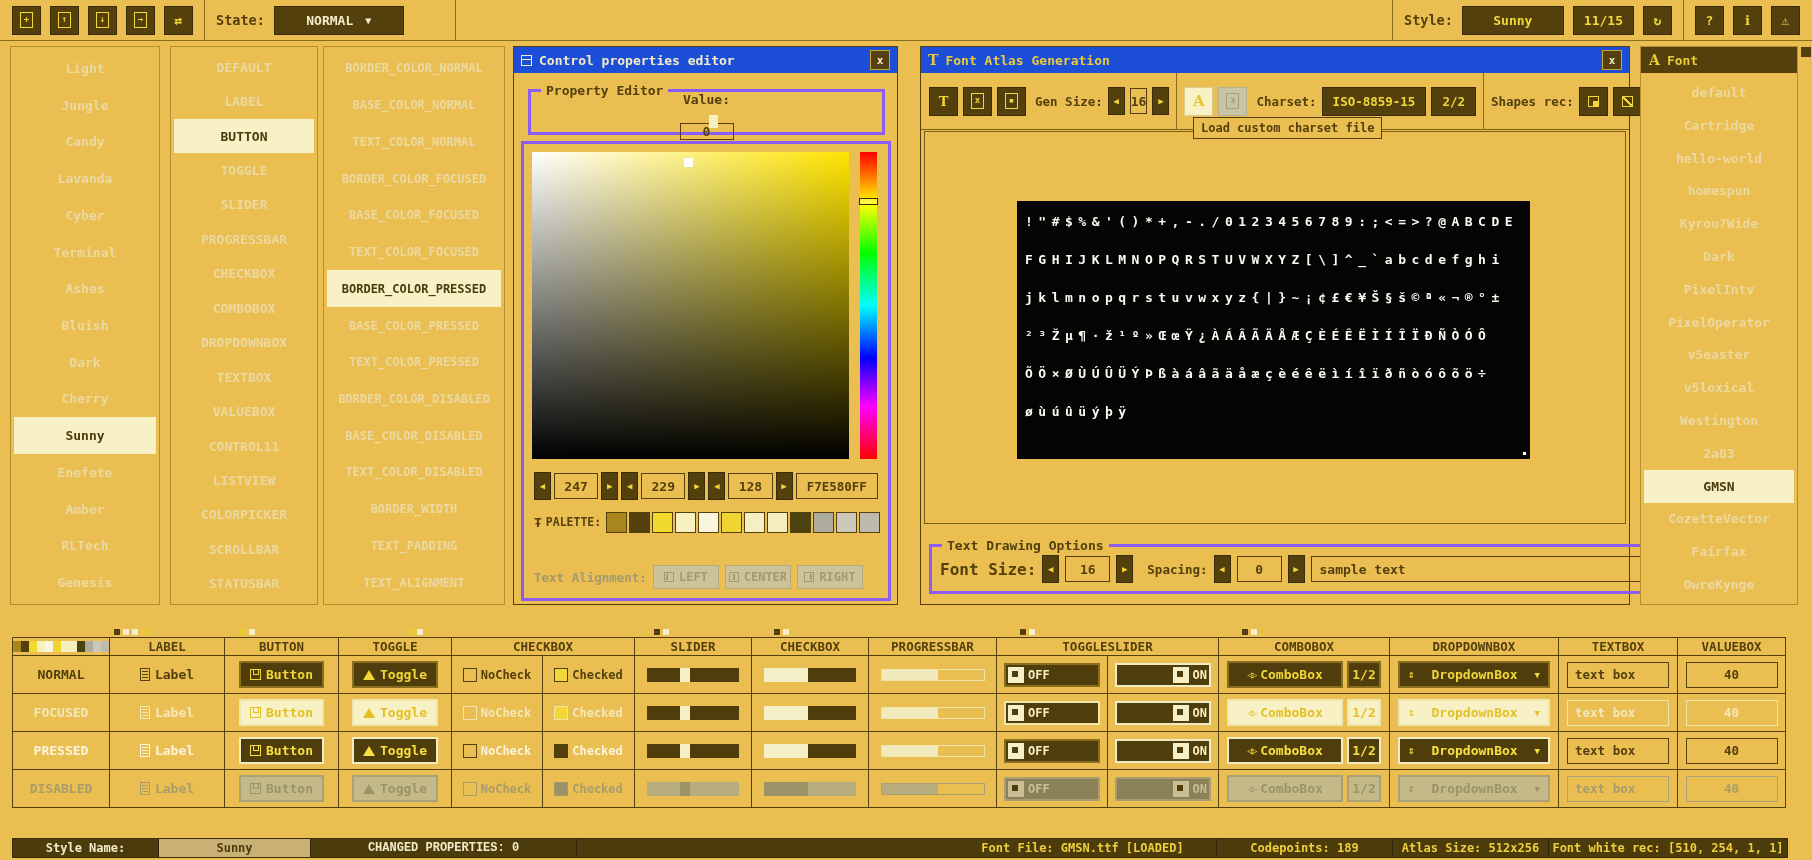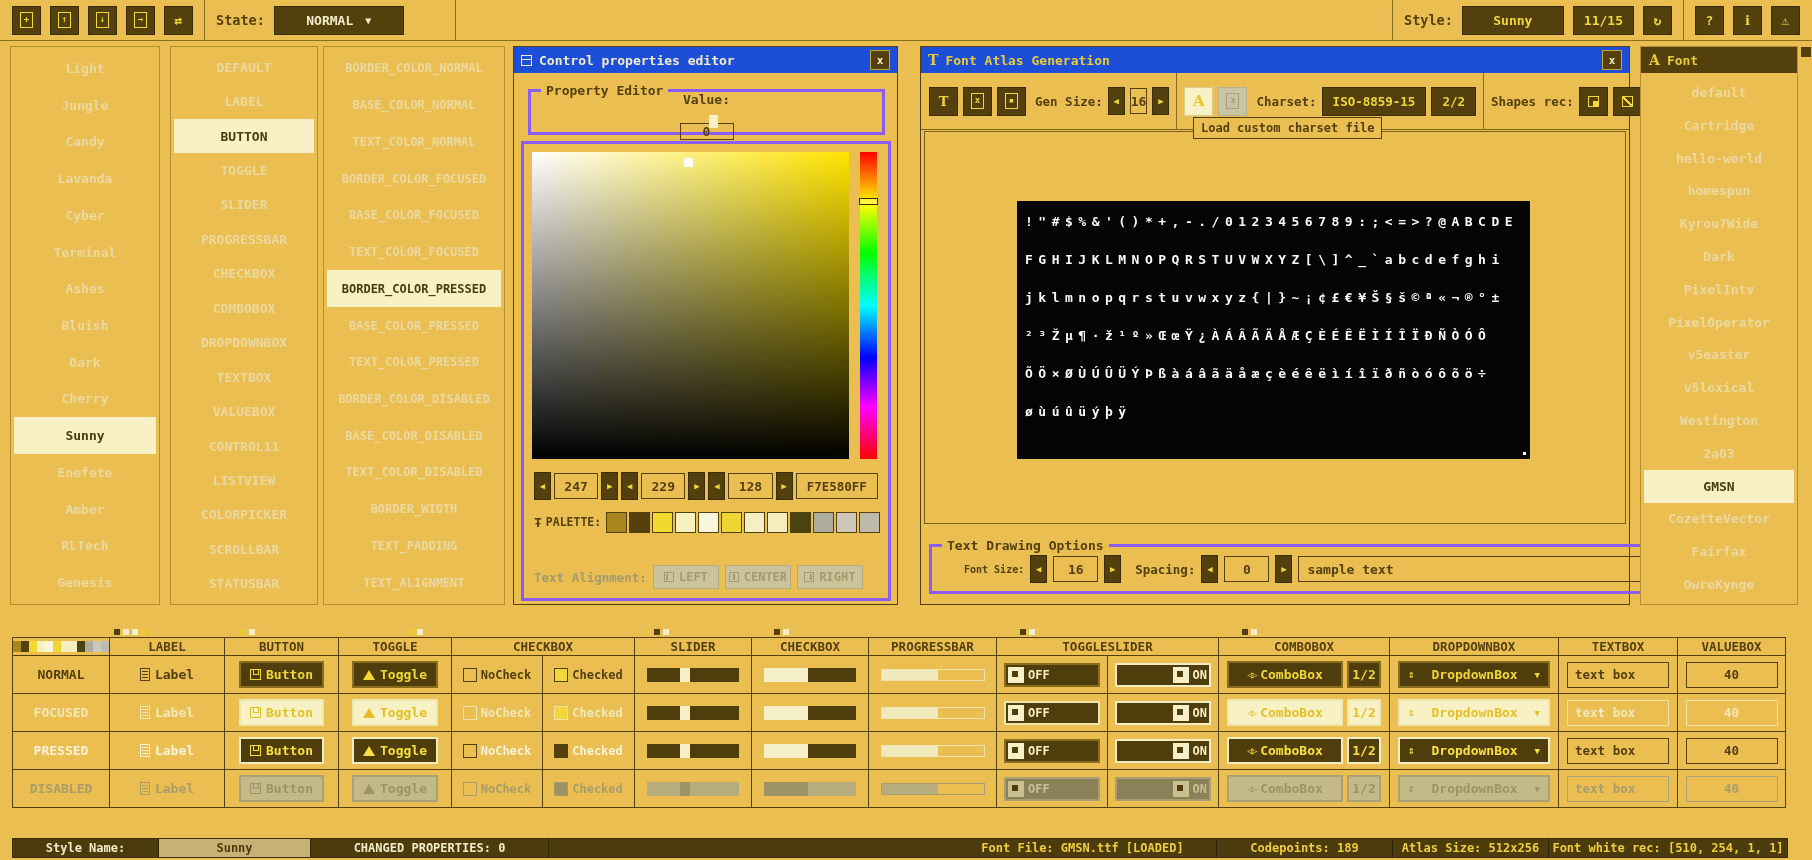--- a/index.html
+++ b/index.html
@@ -402,21 +402,21 @@
           <div class="atlas-row">jklmnopqrstuvwxyz{|}~¡¢£€¥Š§š©ª«¬®°±</div>
           <div class="atlas-row">²³Žµ¶·ž¹º»ŒœŸ¿ÀÁÂÃÄÅÆÇÈÉÊËÌÍÎÏÐÑÒÓÔ</div>
           <div class="atlas-row">ÕÖ×ØÙÚÛÜÝÞßàáâãäåæçèéêëìíîïðñòóôõö÷</div>
           <div class="atlas-row">øùúûüýþÿ</div>
         </div>
     </div>
 
     <div class="group" style="left:8px;top:497px;width:764px;height:50px;">
       <span class="glabel">Text Drawing Options</span>
       <div class="tdo-row">
-        <span class="bar-label" style="font-size:10px;margin-left:24px;">Font Size:</span>
+        <span class="bar-label" style="font-size:16px;">Font Size:</span>
         <div class="spin">◀</div>
         <div class="spin-val">16</div>
         <div class="spin">▶</div>
         <span class="bar-label" style="font-size:12.5px;margin-left:8px;">Spacing:</span>
         <div class="spin">◀</div>
         <div class="spin-val">0</div>
         <div class="spin">▶</div>
         <div class="sample-box">sample text</div>
       </div>
     </div>
@@ -833,21 +833,21 @@
           <div class="cell" style="border-right:none;">
             <div class="vbox">40</div>
           </div>
         </div>
       </div>
   </div>
 
   <div class="statusbar">
     <div class="sb cream" style="width:146px;">Style Name:</div>
     <div class="sb tan" style="width:152px;">Sunny</div>
-    <div class="sb cream" style="width:238px;">CHANGED PROPERTIES: 0</div>
+    <div class="sb cream" style="width:266px;font-family:Liberation Mono, monospace;">CHANGED PROPERTIES: 0</div>
     <div class="sb fill"></div>
     <div class="sb" style="width:268px;">Font File: GMSN.ttf [LOADED]</div>
     <div class="sb" style="width:176px;">Codepoints: 189</div>
     <div class="sb" style="width:156px;">Atlas Size: 512x256</div>
     <div class="sb" style="width:238px;border-right:none;">Font white rec: [510, 254, 1, 1]</div>
   </div>
 
 </div>
 
 </body></html>

